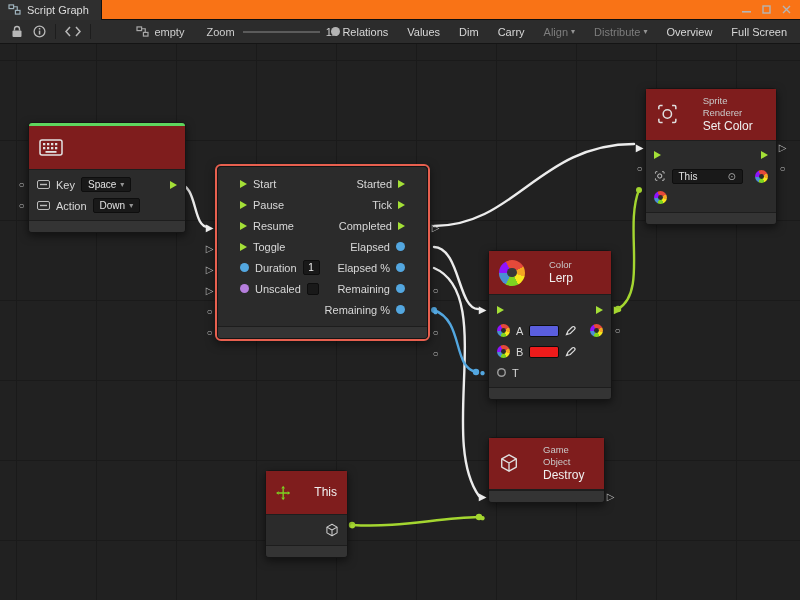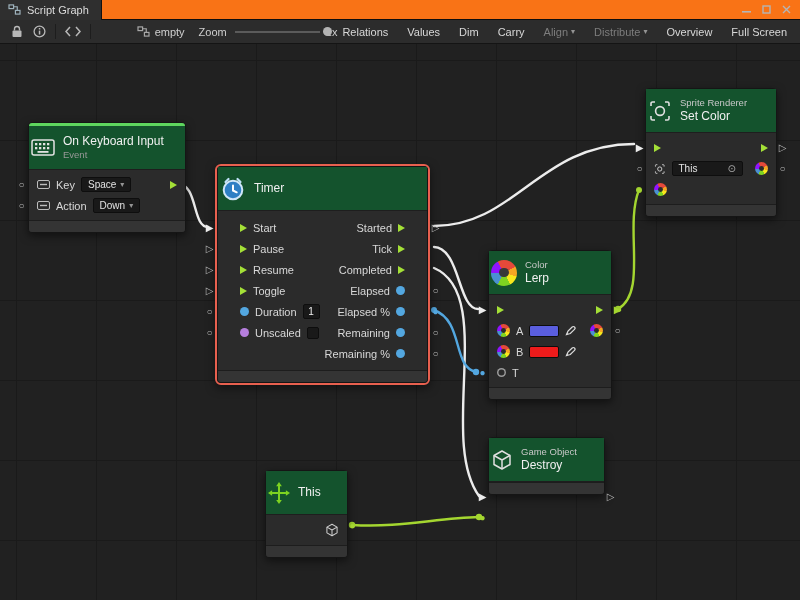--- a/index.html
+++ b/index.html
@@ -9,40 +9,40 @@
   .tabbar{height:20px;background:#f97316;display:flex;align-items:center;border-bottom:1px solid #0e0e0e}
   .tab{height:20px;display:flex;align-items:center;gap:6px;padding:0 12px 0 8px;background:#2f2f2f;color:#dcdcdc;font-size:11px;border-right:1px solid #121212}
   .wincontrols{margin-left:auto;display:flex;align-items:center;gap:4px;padding-right:6px}
   .wcbtn{width:16px;height:14px;display:flex;align-items:center;justify-content:center;cursor:pointer}
   
   .toolbar{height:24px;background:#2c2c2c;border-bottom:1px solid #141414;display:flex;align-items:center;padding:0 6px;font-size:11px;color:#d8d8d8}
   .tbtn{padding:2px 5px;border-radius:2px;cursor:pointer;display:inline-flex;align-items:center;gap:3px;white-space:nowrap}
   .tbtn.disabled{color:#7d7d7d}
   .vsep{width:1px;height:15px;background:#1d1d1d;margin:0 4px}
   .graphname{display:inline-flex;align-items:center;gap:5px;margin-left:42px;color:#cfcfcf;cursor:pointer}
-  .zoomlbl{margin-left:14px;color:#cfcfcf}
+  .zoomlbl{margin-left:22px;color:#cfcfcf}
   .slider{position:relative;width:105px;height:12px;margin-left:8px;cursor:pointer}
   .slider::before{content:"";position:absolute;left:0;right:0;top:5px;height:2px;background:#5b5b5b}
   .handle{position:absolute;top:1px;left:88px;width:9px;height:9px;border-radius:50%;background:#b3b3b3}
   .zoomval{margin-left:6px;color:#cfcfcf}
   .tbgroup{margin-left:auto;display:flex;align-items:center;gap:9px;padding-right:2px}
   .chev{font-size:8px;color:#949494;line-height:1}
   
   .canvas{position:absolute;left:0;top:44px;width:800px;height:556px;background-color:#212121;
     background-image:linear-gradient(90deg,#1a1a1a 0,#1a1a1a 1px,transparent 1px),
                      linear-gradient(#1a1a1a 0,#1a1a1a 1px,transparent 1px);
     background-size:80px 80px;background-position:16px 16px}
   .wires{position:absolute;left:0;top:44px;width:800px;height:556px;z-index:1;pointer-events:none}
   .wires path{pointer-events:stroke}
   
   .node{position:absolute;background:#2b2b2b;border:1px solid #151515;border-radius:4px;box-shadow:0 3px 9px rgba(0,0,0,.5);color:#d5d5d5;z-index:2}
   .sel{position:absolute;border:2px solid var(--selection,#e8604f);border-radius:6px;z-index:3;box-shadow:0 3px 10px rgba(0,0,0,.5)}
   .sel .node{position:relative;box-shadow:none}
   .accent{height:3px;background:var(--event-accent,#5ed65e);border-radius:3px 3px 0 0}
-  .nhead{display:flex;align-items:center;gap:8px;padding:6px 2px;background:#14532d;border-bottom:1px solid #1e1e1e;min-height:44px}
+  .nhead{display:flex;align-items:center;gap:24px;padding:6px 10px;background:#7f1d1d;border-bottom:1px solid #1e1e1e;min-height:44px}
   .ttl{font-size:12px;color:#f0f0f0;line-height:1.25}
   .cat{font-size:9.5px;color:#c9c9c9;line-height:1.25}
   .sub{font-size:9.5px;color:#989898;line-height:1.25}
   .nbody{padding:4px 0}
   .timer .nbody{padding:6px 0}
   .nfoot{height:12px;background:#343434;border-top:1px solid #1d1d1d;border-radius:0 0 3px 3px}
   .prow{display:flex;align-items:center;gap:6px;height:21px;padding:0 8px;font-size:11px}
   .trow{display:flex;align-items:center;height:21px;padding:0 22px;font-size:11px}
   .pl{display:flex;align-items:center;gap:6px}
   .pr{margin-left:auto;display:flex;align-items:center;gap:6px}
@@ -182,24 +182,20 @@
           <rect x="8" y="4" width="2.3" height="2.3"></rect>
           <rect x="12" y="4" width="2.3" height="2.3"></rect>
           <rect x="16" y="4" width="2.3" height="2.3"></rect>
           <rect x="4" y="8" width="2.3" height="2.3"></rect>
           <rect x="8" y="8" width="2.3" height="2.3"></rect>
           <rect x="12" y="8" width="2.3" height="2.3"></rect>
           <rect x="16" y="8" width="2.3" height="2.3"></rect>
           <rect x="6.5" y="12" width="11" height="1.8"></rect>
         </g>
       </svg>
-    <div>
-      <div class="ttl">On Keyboard Input</div>
-      <div class="sub">Event</div>
-    </div>
   </div>
   <div class="nbody">
     <div class="prow">
       <svg width="13" height="9" viewBox="0 0 13 9" fill="none" stroke="#bcbcbc" stroke-width="1">
           <rect x="0.5" y="0.5" width="12" height="8" rx="1.5"></rect>
           <path d="M3 4.5h7" stroke-width="1.4"></path>
         </svg>
       <span class="plbl">Key</span>
       <span class="ddl">
           <span>Space</span>
@@ -220,28 +216,20 @@
         </span>
     </div>
   </div>
   <div class="nfoot"></div>
   <span class="ext" style="left:-14px;top:56px">○</span>
   <span class="ext" style="left:-14px;top:77px">○</span>
 </div>
 
 <div class="sel" style="left:215px;top:164px">
   <div class="node timer" style="width:211px">
-    <div class="nhead">
-      <svg width="26" height="26" viewBox="0 0 26 26">
-        <path d="M5.5 6l3-3M20.5 6l-3-3" stroke="#bfe0f7" stroke-width="2.2" stroke-linecap="round"></path>
-        <circle cx="13" cy="14" r="9.3" fill="#2e7fc4" stroke="#cfe6f8" stroke-width="2"></circle>
-        <path d="M13 9.5v5l3.7 1.8" stroke="#fff" stroke-width="2" fill="none" stroke-linecap="round"></path>
-      </svg>
-      <div class="ttl">Timer</div>
-    </div>
     <div class="nbody">
       <div class="trow">
         <span class="pl">
             <span class="farrow"></span>
             <span class="plbl">Start</span>
           </span>
         <span class="pr">
             <span class="plbl">Started</span>
             <span class="farrow"></span>
           </span>

